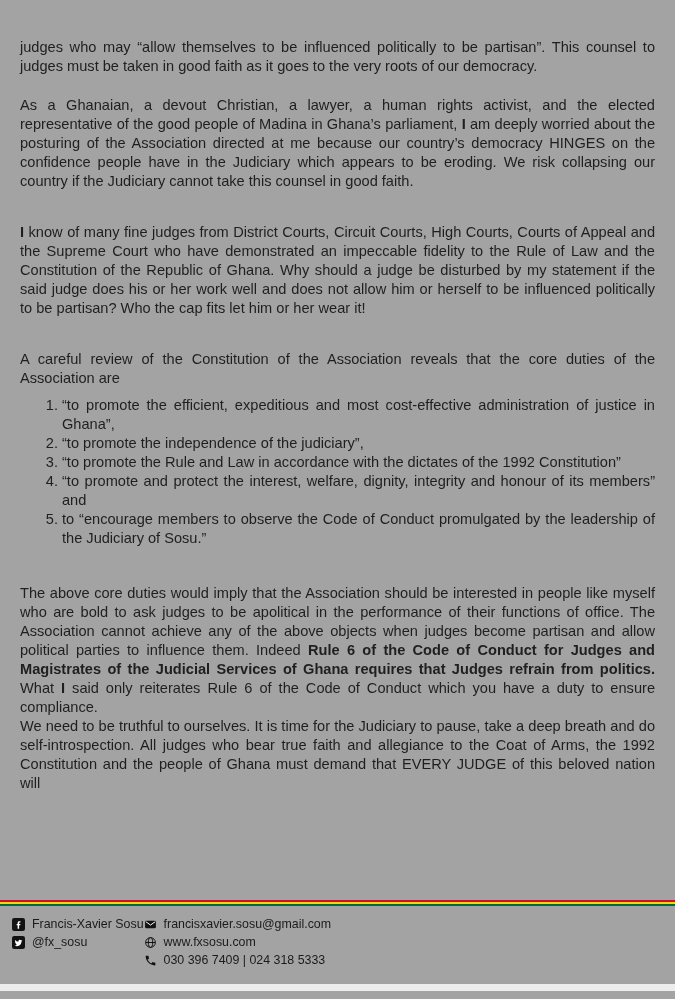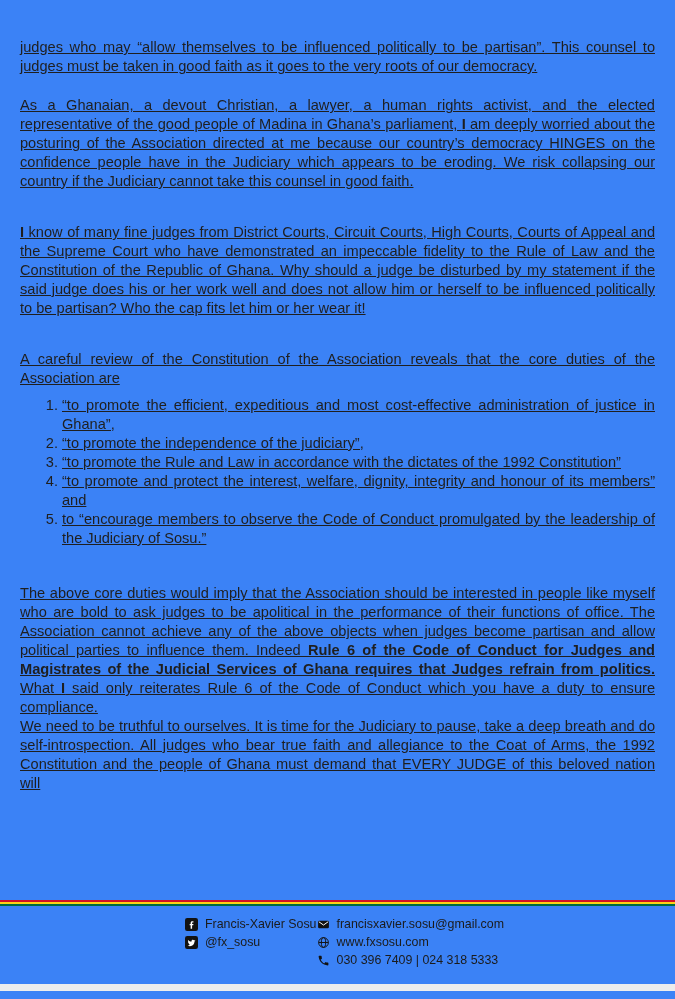--- a/index.html
+++ b/index.html
@@ -2,43 +2,43 @@
 <html><head>
 <meta charset="utf-8">
 <style>
   * { margin:0; padding:0; box-sizing:border-box; }
   html,body { background:#ffffff; }
   body {
     width:675px; height:999px; position:relative; overflow:hidden;
     font-family:"Liberation Sans", "DejaVu Sans", sans-serif;
     color:#1f1f1f;
   }
-  .page { position:absolute; inset:0; background:#3b82f6;text-decoration:underline; }
+  .page { position:absolute; inset:0; background:#a3a3a3; }
   .content {
     padding:38px 20px 0 20px;
     font-size:14.6px; line-height:19px;
     text-align:justify;
   }
   .para { text-align:justify; }
   .para .b { font-weight:700; }
   .p2 { margin-top:20px; }
   .p3 { margin-top:32px; }
   .p4 { margin-top:32px; }
   .duties-list { margin-top:8px; padding-left:42px; }
   .duties-list li { text-align:justify; }
   .duties-list li + li { }
   .p5 { margin-top:36px; }
   .p6 { }
 
   .flag-stripe { position:absolute; top:900px; left:0; width:675px; height:6px; }
   .flag-stripe .band { width:100%; height:2px; }
 
   .footer {
-    position:absolute; top:917px; left:34px; right:20px;
-    display:flex; justify-content:center; align-items:flex-start;
+    position:absolute; top:917px; left:12px; right:20px;
+    display:flex; justify-content:flex-start; align-items:flex-start;
     font-size:12.4px; color:#1b1b1b;
   }
   .footer-col { display:flex; flex-direction:column; gap:4px; }
   .footer-row { display:flex; align-items:center; gap:7px; white-space:nowrap; }
   .ficon { width:13px; height:13px; flex:0 0 13px; display:block; }
 
   .page-edge { position:absolute; top:984px; left:0; width:675px; height:7px; background:#ededed; }
 </style>
 </head>
 <body>

